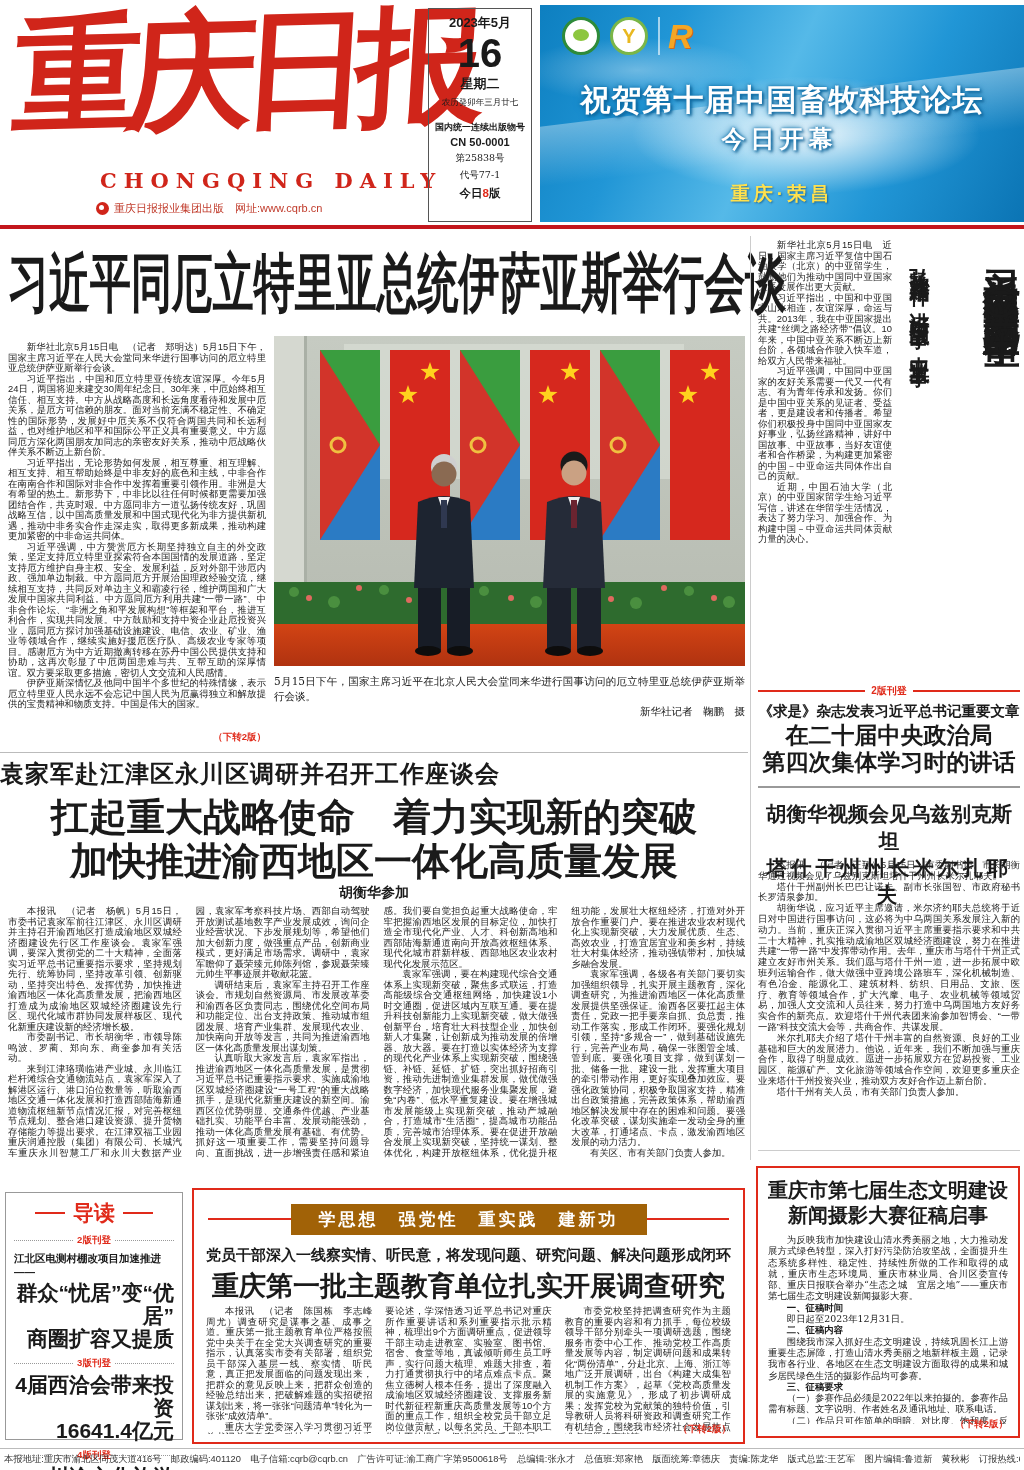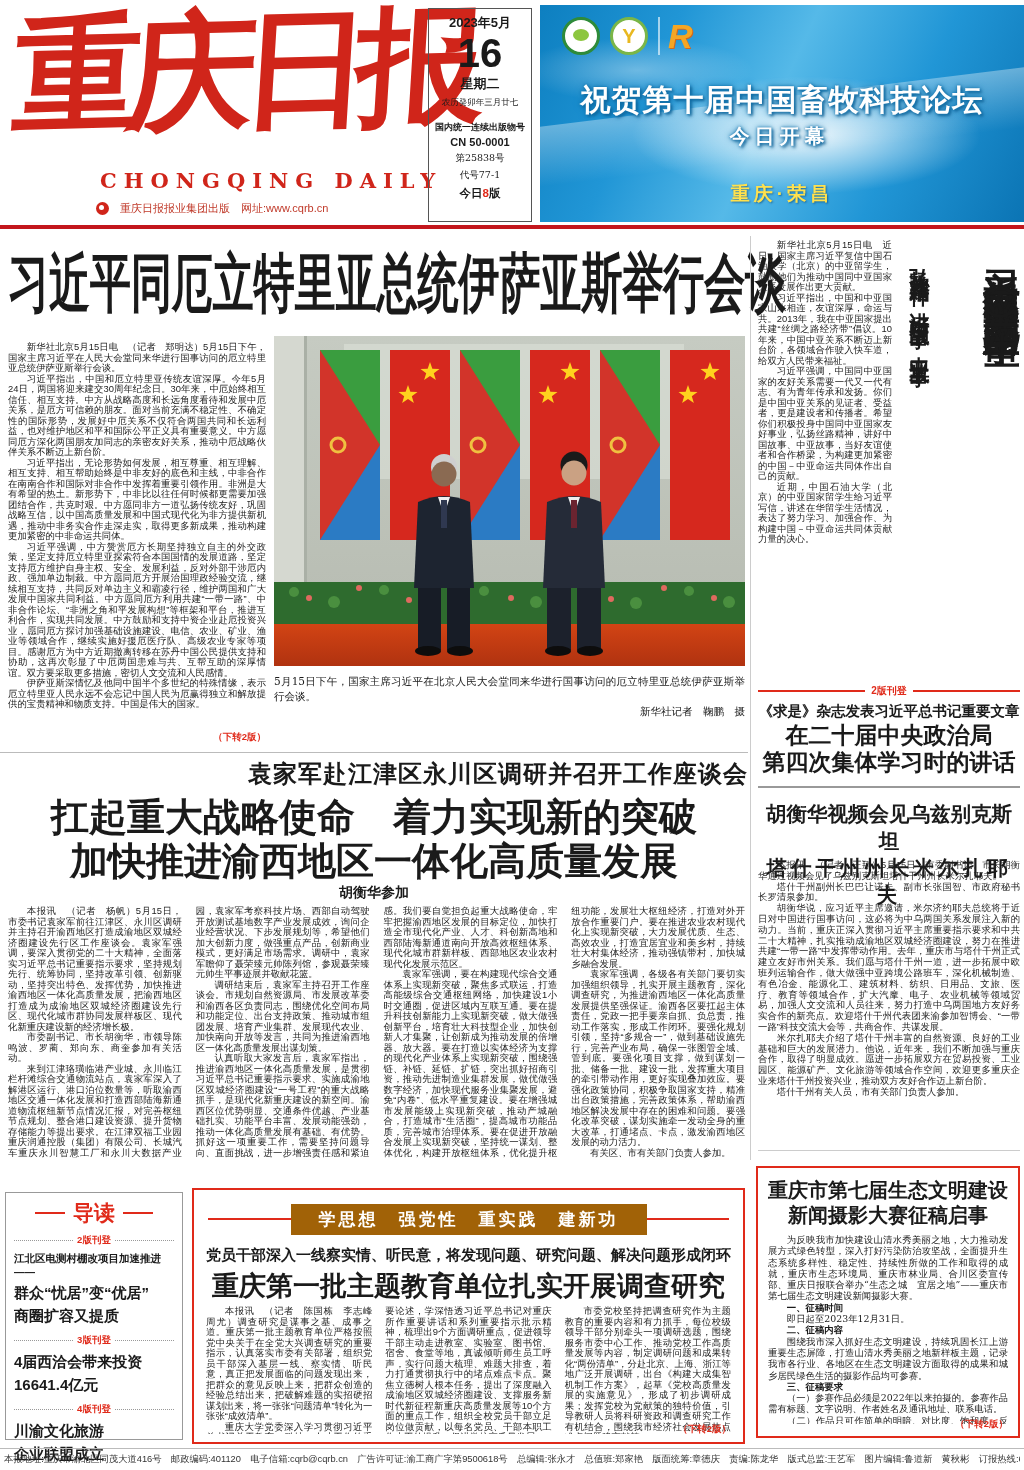--- a/index.html
+++ b/index.html
@@ -6,21 +6,21 @@
   html,body { width:1024px; }
   body { height:1470px; background:#fff; font-family:"Liberation Sans", sans-serif; color:#1a1a1a; position:relative; overflow:hidden; }
   .abs { position:absolute; }
 
   
   .masthead-title { left:14px; top:-14px; width:420px; height:185px; color:#d0251a;
     font-family:"DejaVu Serif", serif; font-weight:bold; font-size:128px; letter-spacing:-14px;
     transform:skewX(-5deg) rotate(-1.5deg); white-space:nowrap; }
   .masthead-en { left:100px; top:168px; color:#d0251a; font-family:"DejaVu Serif", serif;
     font-weight:bold; font-size:21px; letter-spacing:7px; }
-  .publisher { left:96px; top:201px; font-size:11px; color:#c03a2a; display:flex; align-items:center; gap:11px; }
+  .publisher { left:96px; top:201px; font-size:11px; color:#c03a2a; display:flex; align-items:center; gap:5px; }
   .cqrb-logo { width:13px; height:13px; border-radius:50%; background:#d0251a; display:inline-block; position:relative; }
   .cqrb-logo::after{ content:""; position:absolute; left:3px; top:3px; width:5px; height:5px; border-radius:50%; background:#fff; }
 
   .date-box { left:428px; top:8px; width:104px; height:214px; border:1.5px solid #555; text-align:center; padding-top:5px; }
   .db-ym { font-size:13px; font-weight:bold; }
   .db-day { font-size:40px; font-weight:bold; line-height:42px; }
   .db-week { font-size:13px; font-weight:bold; margin-top:1px; }
   .db-lunar { font-size:8.5px; font-family:"DejaVu Serif", serif; margin-top:4px; }
   .db-issn-label { font-size:9px; font-weight:bold; margin-top:12px; }
   .db-issn { font-size:11px; font-weight:bold; margin-top:2px; }
@@ -39,21 +39,21 @@
   .banner-logos { position:absolute; left:22px; top:12px; display:flex; align-items:center; gap:10px; }
   .logo-c { width:38px; height:38px; border-radius:50%; }
   .logo-pig { background:#fff; border:3px solid #2e8b3a; position:relative; }
   .logo-pig::after { content:""; position:absolute; left:8px; top:9px; width:16px; height:12px; border-radius:50%; background:#8cc63f; }
   .logo-forum { background:#fff; border:3px solid #7ab648; color:#e8b820; font-weight:bold; font-size:20px; text-align:center; line-height:32px; }
   .logo-r { width:auto; height:38px; color:#f5a623; font-weight:900; font-size:34px; font-style:italic; line-height:38px;
     text-shadow:1px 1px 0 #d2691e; border-left:2px solid rgba(255,255,255,.6); padding-left:8px; }
   .banner-line1 { position:absolute; left:0; right:0; top:75px; text-align:center; color:#fff; font-weight:900;
     font-size:30px; letter-spacing:1px; text-shadow:0 0 7px #1173ad, 0 0 3px #1173ad, 2px 2px 3px rgba(13,90,140,.9); }
   .banner-line2 { position:absolute; left:0; right:5px; top:118px; text-align:center; color:#fff; font-weight:900;
-    font-size:20px; letter-spacing:5px; text-shadow:0 0 7px #1173ad, 0 0 3px #1173ad, 2px 2px 3px rgba(13,90,140,.9); }
+    font-size:24px; letter-spacing:5px; text-shadow:0 0 7px #1173ad, 0 0 3px #1173ad, 2px 2px 3px rgba(13,90,140,.9); }
   .banner-loc { position:absolute; left:0; right:0; top:176px; text-align:center; color:#ffe14d; font-weight:bold;
     font-size:19px; letter-spacing:4px; text-shadow:1px 1px 2px rgba(0,60,110,.6); }
 
   .red-rule { left:0; top:225px; width:1024px; height:4px; background:#c3161c; }
 
   
   .main-headline { left:8px; top:240px; width:740px; height:92px; overflow:visible; }
   .main-headline span { display:inline-block; white-space:nowrap; font-weight:900; font-size:64px;
     transform:scaleX(0.64); transform-origin:0 50%; letter-spacing:0px; }
   .body-txt { font-size:9.4px; line-height:10.5px; text-align:justify; color:#222; overflow:hidden; }
@@ -64,34 +64,34 @@
 
   
   .photo { left:274px; top:336px; width:471px; height:330px; overflow:hidden; }
   .caption { left:274px; top:674px; width:471px; font-family:"DejaVu Serif", serif; font-size:10.5px; line-height:15px; text-align:justify; }
   .caption .credit { text-align:right; }
 
   .hr-left { left:0; top:752px; width:748px; height:1px; background:#bbb; }
   .v-divider { left:750px; top:236px; width:1px; height:924px; background:#ccc; }
 
   
-  .yj-kicker { left:0; top:758px; width:748px; text-align:right; font-size:24px; font-weight:bold; letter-spacing:1px; }
+  .yj-kicker { left:0; top:758px; width:748px; text-align:left; font-size:24px; font-weight:bold; letter-spacing:1px; }
   .yj-h1 { left:0; top:792px; width:748px; text-align:center; font-size:38px; font-weight:900; }
   .yj-h2 { left:0; top:836px; width:748px; text-align:center; font-size:38px; font-weight:900; }
   .yj-sub { left:0; top:884px; width:748px; text-align:center; font-size:14px; font-weight:bold;font-family:Liberation Serif, serif; }
   .yj-body { left:8px; top:906px; width:737px; height:276px; column-count:4; column-gap:14px; }
 
   
   .daodu { left:5px; top:1192px; width:178px; height:248px; border:1px solid #999; padding:6px 8px; }
   .daodu-title { display:flex; align-items:center; justify-content:center; gap:8px; color:#e02a1a; font-weight:900; font-size:21px; }
   .daodu-title::before, .daodu-title::after { content:""; width:30px; height:2px; background:#e02a1a; }
   .dd-page { display:flex; align-items:center; gap:4px; margin-top:7px; color:#e02a1a; font-size:9.5px; font-weight:bold; white-space:nowrap; }
   .dd-page::before, .dd-page::after { content:""; flex:1; border-top:1.5px dotted #999; }
   .dd-kicker { font-size:10.5px; font-weight:bold; margin-top:5px; text-align:left; }
-  .dd-item-title { font-size:15px; font-weight:900; text-align:left; line-height:23px; margin-top:3px; }
+  .dd-item-title { font-size:21px; font-weight:900; text-align:right; line-height:23px; margin-top:3px; }
 
   
   .theme-box { left:192px; top:1188px; width:553px; height:256px; border:2.5px solid #e02a1a; }
   .theme-banner-row { position:absolute; left:14px; right:14px; top:14px; height:30px; }
   .theme-banner-row::before { content:""; position:absolute; left:0; right:0; top:14px; height:2px; background:#e02a1a; }
   .theme-banner { position:absolute; left:50%; transform:translateX(-50%); top:0; background:#a16207; color:#fff;
     font-weight:900; font-size:17px; letter-spacing:3px; padding:4px 28px; white-space:nowrap; }
   .theme-kicker { position:absolute; left:0; right:0; top:56px; text-align:center; font-size:15px; font-weight:bold; }
   .theme-headline { position:absolute; left:0; right:0; top:78px; text-align:center; font-size:27px; font-weight:900; }
   .theme-body { position:absolute; left:12px; right:12px; top:116px; bottom:8px; column-count:3; column-gap:13px; }

